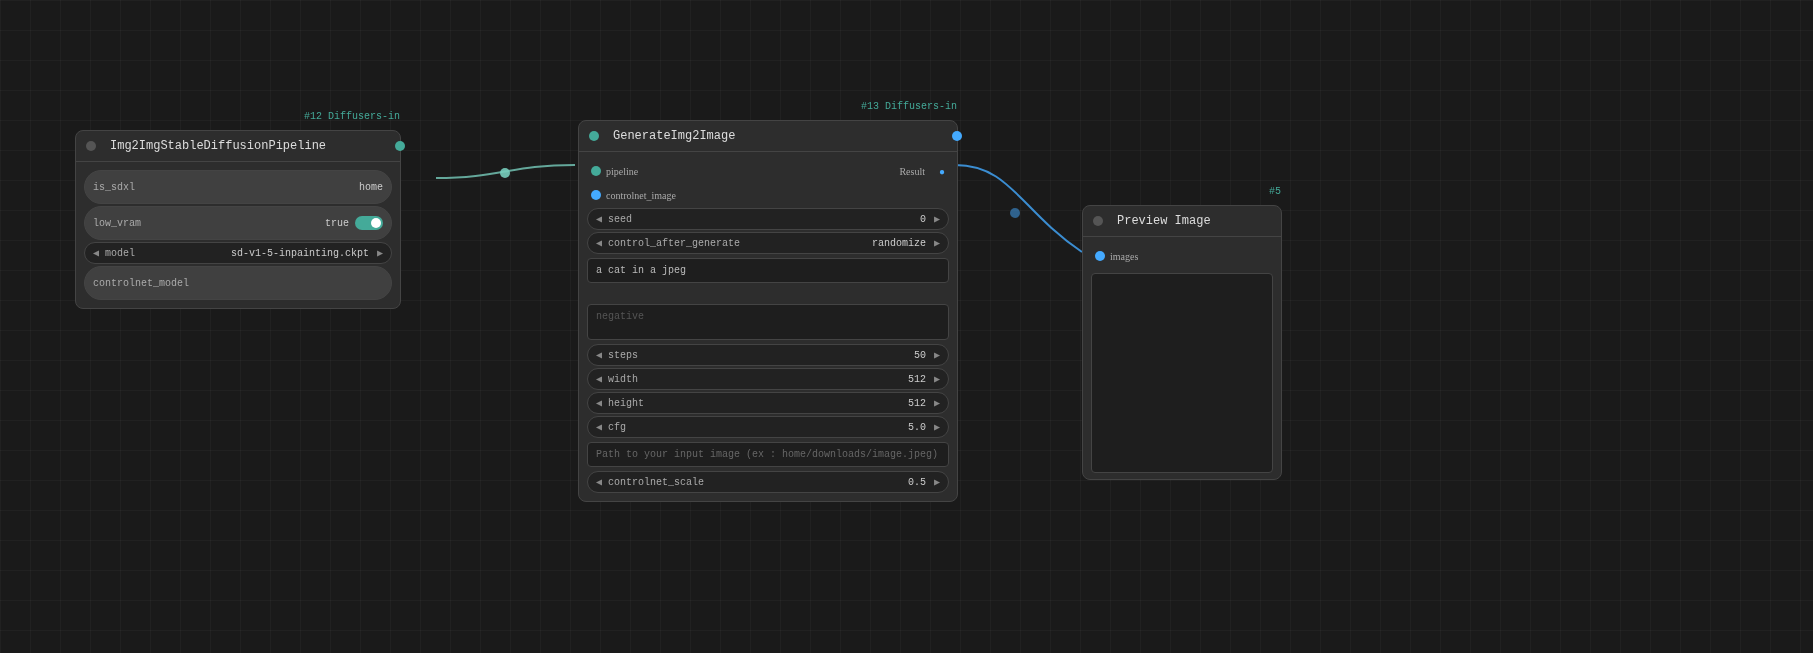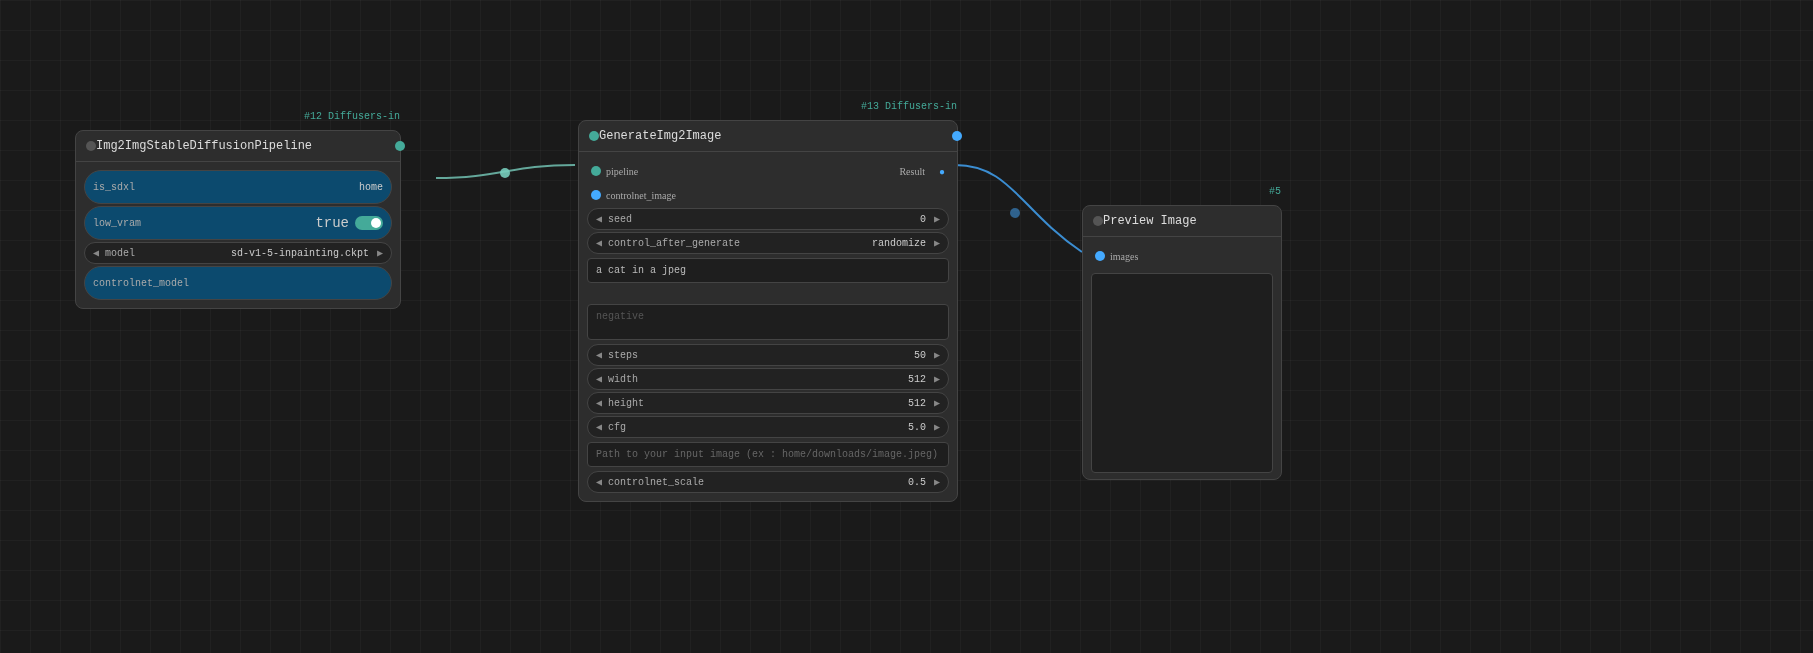--- a/index.html
+++ b/index.html
@@ -30,21 +30,21 @@
       background: #2d2d2d;
       border-radius: 8px;
       border: 1px solid #444;
       color: #ccc;
       font-size: 11px;
     }
 
     .node-header {
       display: flex;
       align-items: center;
-      gap: 0;
+      gap: 14px;
       padding: 8px 10px;
       border-bottom: 1px solid #444;
       font-size: 12px;
       color: #ddd;
     }
 
     .node-dot {
       width: 10px;
       height: 10px;
       border-radius: 50%;
@@ -59,21 +59,21 @@
       color: #4a9;
       font-size: 10px;
       white-space: nowrap;
     }
 
     .node-body {
       padding: 6px 8px;
     }
 
     .field-pill {
-      background: #0c4a6e;
+      background: #404040;
       border-radius: 20px;
       border: 1px solid #444;
       display: flex;
       align-items: center;
       height: 20px;
       width: 100%;
       padding: 16px 8px;
       margin: 2px 0;
       justify-content: space-between;
     }
@@ -235,21 +235,21 @@
   <div class="node-body">
 
     <div class="field-pill">
       <span style="color:#aaa;font-size:10px;">is_sdxl</span>
       <span style="color:#ccc;font-size:10px;">home</span>
     </div>
 
     <div class="field-pill" style="justify-content:space-between;text-align:right;">
       <span style="color:#aaa;font-size:10px;">low_vram</span>
       <div style="display:flex;align-items:center;gap:6px;">
-        <span style="color:#ccc;font-size:14px;">true</span>
+        <span style="color:#ccc;font-size:10px;">true</span>
         <div class="toggle-on"></div>
       </div>
     </div>
 
     <div class="model-stepper">
       <span class="stepper-btn">◀</span>
       <span class="stepper-label" style="color:#aaa;font-size:10px;">model</span>
       <span class="stepper-value">sd-v1-5-inpainting.ckpt</span>
       <span class="stepper-btn-right">▶</span>
     </div>

